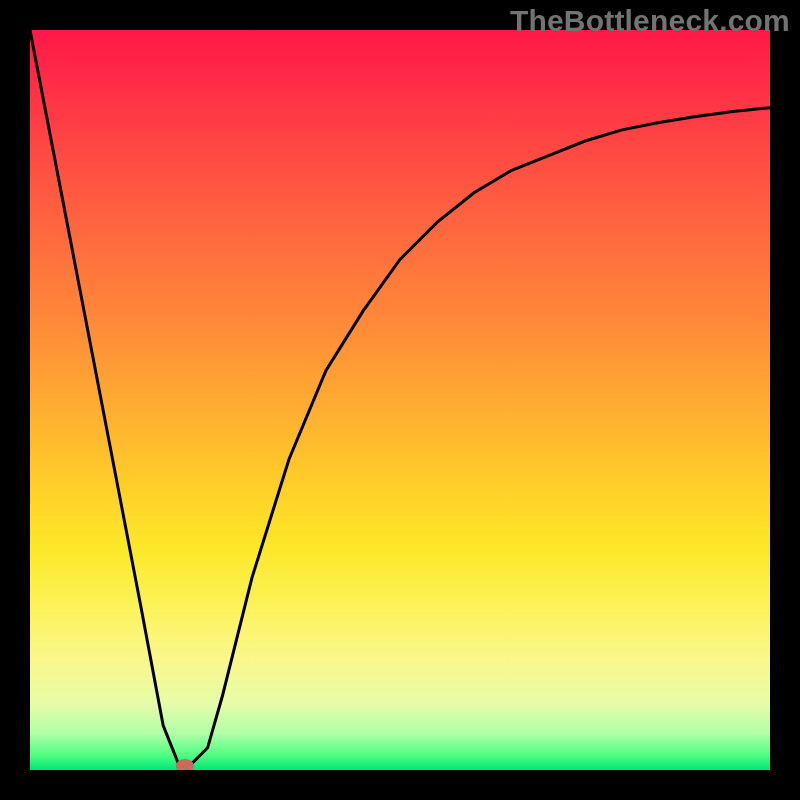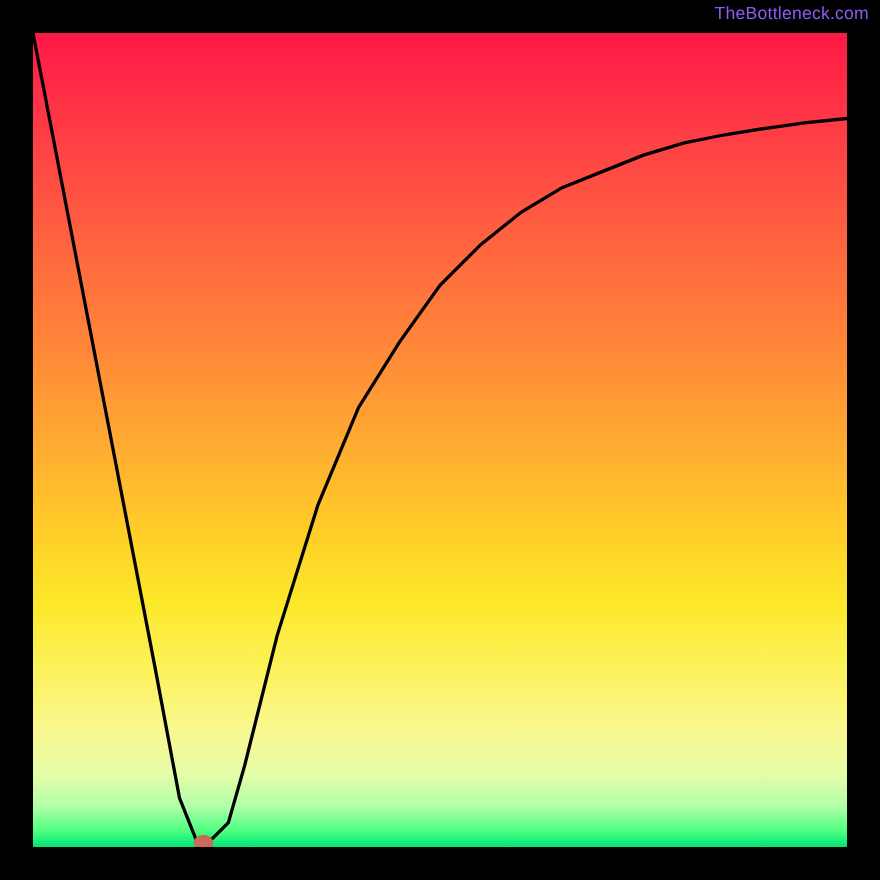--- a/index.html
+++ b/index.html
@@ -44,23 +44,23 @@
       #e6fca8 91%,
       #b1ffa8 95%,
       #4eff81 98%,
       #00e676 100%
     );
   }
   .watermark {
     position: absolute;
     top: 4px;
     right: 10px;
-    color: #8b5cf6;
-    font-size: 16px;
-    font-weight: 400;
+    color: #737373;
+    font-size: 30px;
+    font-weight: 700;
     letter-spacing: 0.2px;
     z-index: 5;
   }
   svg.curve {
     position: absolute;
     left: 0; top: 0;
     width: 100%;
     height: 100%;
     z-index: 3;
   }

